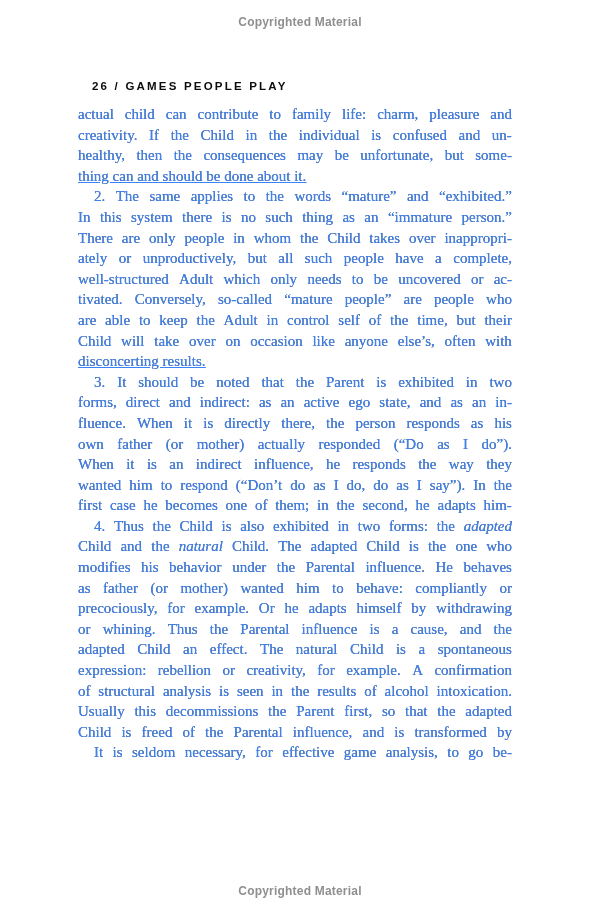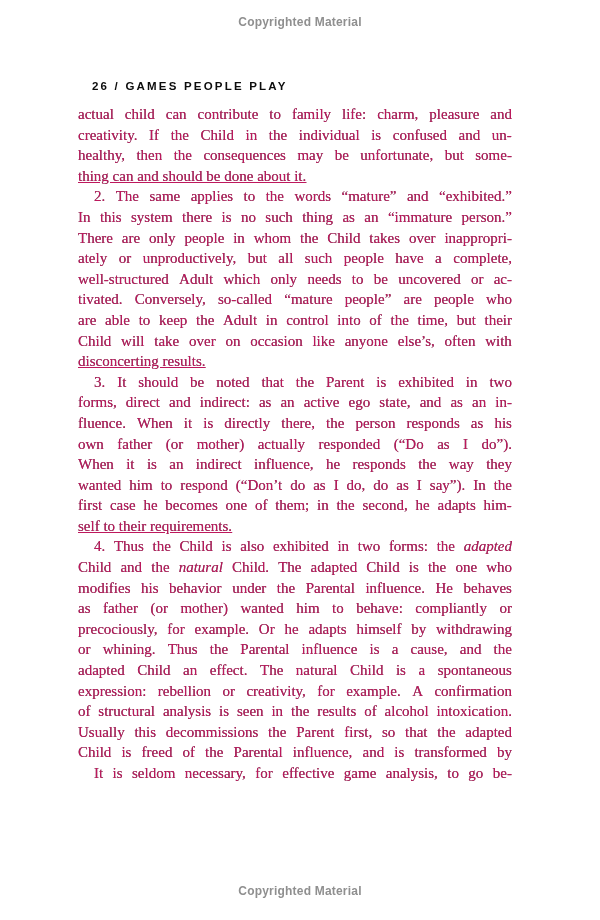--- a/index.html
+++ b/index.html
@@ -29,21 +29,21 @@
     font-size:11.5px;
     letter-spacing:2.2px;
     color:#0c0c0c;
     white-space:nowrap;
   }
   .body-text{
     position:absolute;
     top:104px;left:78px;
     width:434px;
     font-size:15px;
-    color:#be185d;
+    color:#3b82f6;
     text-shadow:0 0 0.5px rgba(0,0,0,0.65);
   }
   .line{
     display:flex;
     flex-wrap:nowrap;
     justify-content:space-between;
     align-items:baseline;
     height:20.6px;
     line-height:20.6px;
     white-space:nowrap;
@@ -174,21 +174,21 @@
       </div>
       <div class="line">
         <span class="w">are</span>
         <span class="w">able</span>
         <span class="w">to</span>
         <span class="w">keep</span>
         <span class="w">the</span>
         <span class="w">Adult</span>
         <span class="w">in</span>
         <span class="w">control</span>
-        <span class="w">into</span>
+        <span class="w">self</span>
         <span class="w">of</span>
         <span class="w">the</span>
         <span class="w">time,</span>
         <span class="w">but</span>
         <span class="w">their</span>
       </div>
       <div class="line">
         <span class="w">Child</span>
         <span class="w">will</span>
         <span class="w">take</span>
@@ -294,21 +294,20 @@
         <span class="w">one</span>
         <span class="w">of</span>
         <span class="w">them;</span>
         <span class="w">in</span>
         <span class="w">the</span>
         <span class="w">second,</span>
         <span class="w">he</span>
         <span class="w">adapts</span>
         <span class="w">him-</span>
       </div>
-      <div class="line plain"><span>self to their requirements.</span></div>
       <div class="line indent">
         <span class="w">4.</span>
         <span class="w">Thus</span>
         <span class="w">the</span>
         <span class="w">Child</span>
         <span class="w">is</span>
         <span class="w">also</span>
         <span class="w">exhibited</span>
         <span class="w">in</span>
         <span class="w">two</span>

